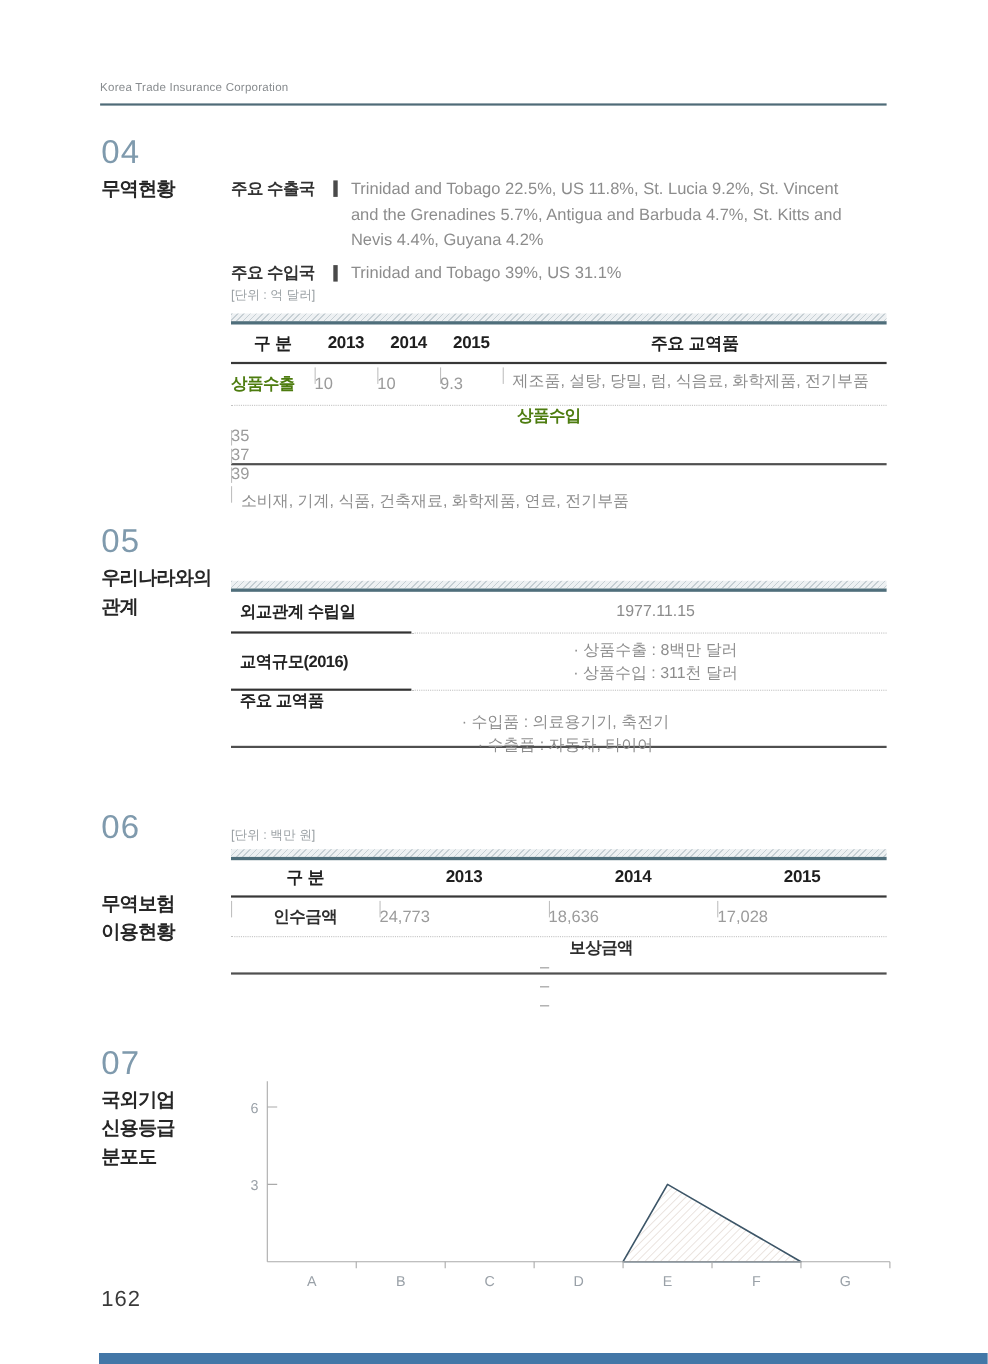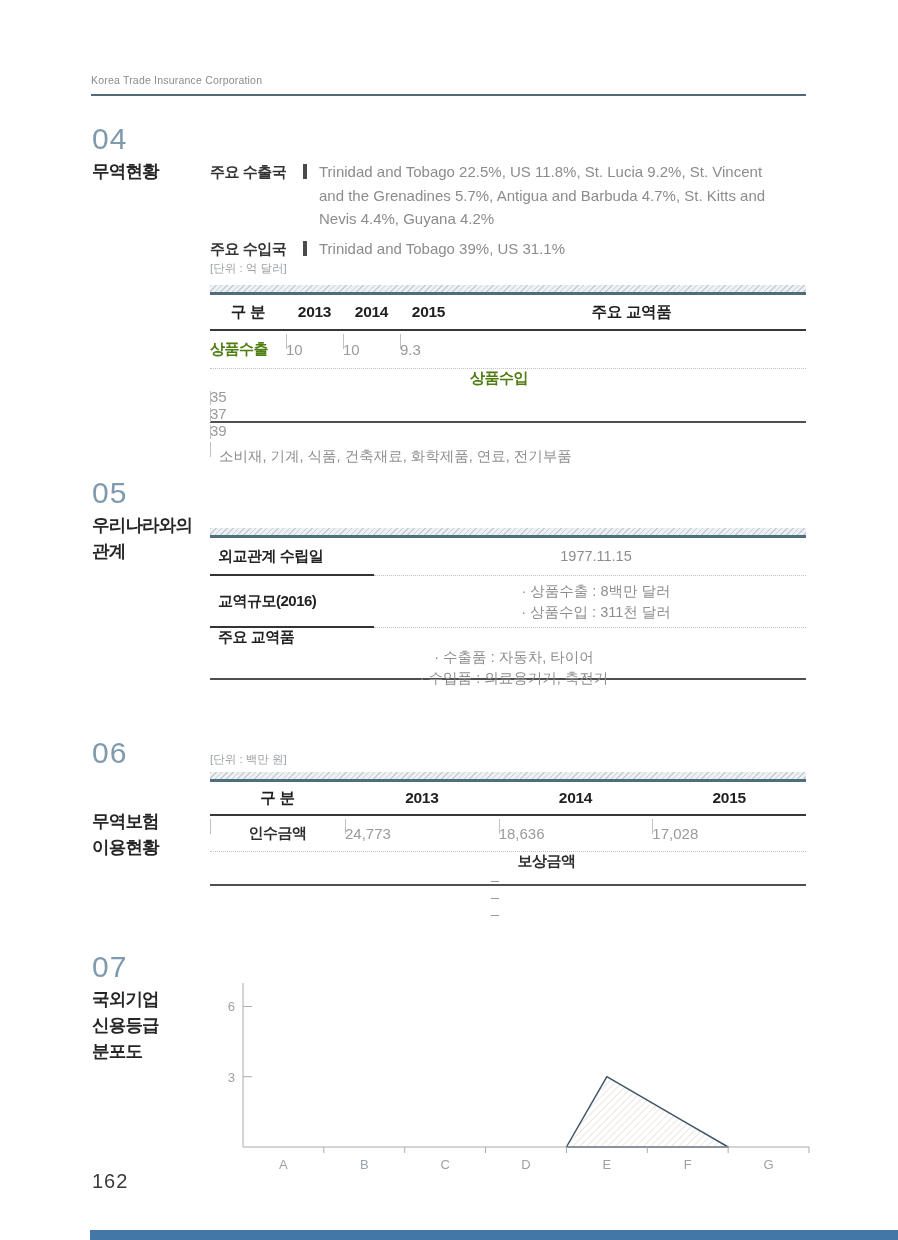--- a/index.html
+++ b/index.html
@@ -100,20 +100,21 @@
       <div class="cy">2013</div>
       <div class="cy">2014</div>
       <div class="cy">2015</div>
       <div class="ci">주요 교역품</div>
     </div>
     <div class="row drow r1 dot">
       <div class="cg">상품수출</div>
       <div class="cy tick">10</div>
       <div class="cy tick">10</div>
       <div class="cy tick">9.3</div>
+      <div class="ci tick">제조품, 설탕, 당밀, 럼, 식음료, 화학제품, 전기부품</div>
     </div>
     <div class="row drow r2 tbl-end">
       <div class="cg">상품수입</div>
       <div class="cy tick">35</div>
       <div class="cy tick">37</div>
       <div class="cy tick">39</div>
       <div class="ci tick" style="padding-top:8px">소비재, 기계, 식품, 건축재료, 화학제품, 연료, 전기부품</div>
     </div>
   </div>
 
@@ -134,22 +135,22 @@
     <div class="row r2">
       <div class="lab5">교역규모(2016)</div>
       <div class="val5">
         <div>· 상품수출 : 8백만 달러</div>
         <div>· 상품수입 : 311천 달러</div>
       </div>
     </div>
     <div class="row r3 tbl-end">
       <div class="lab5">주요 교역품</div>
       <div class="val5">
+        <div>· 수입품 : 의료용기기, 축전기</div>
         <div>· 수출품 : 자동차, 타이어</div>
-        <div>· 수입품 : 의료용기기, 축전기</div>
       </div>
     </div>
   </div>
 
   <div class="sec-num" style="top:736px">06</div>
   <div class="sec-title" style="top:808px">
     <div>무역보험</div>
     <div>이용현황</div>
   </div>
 

